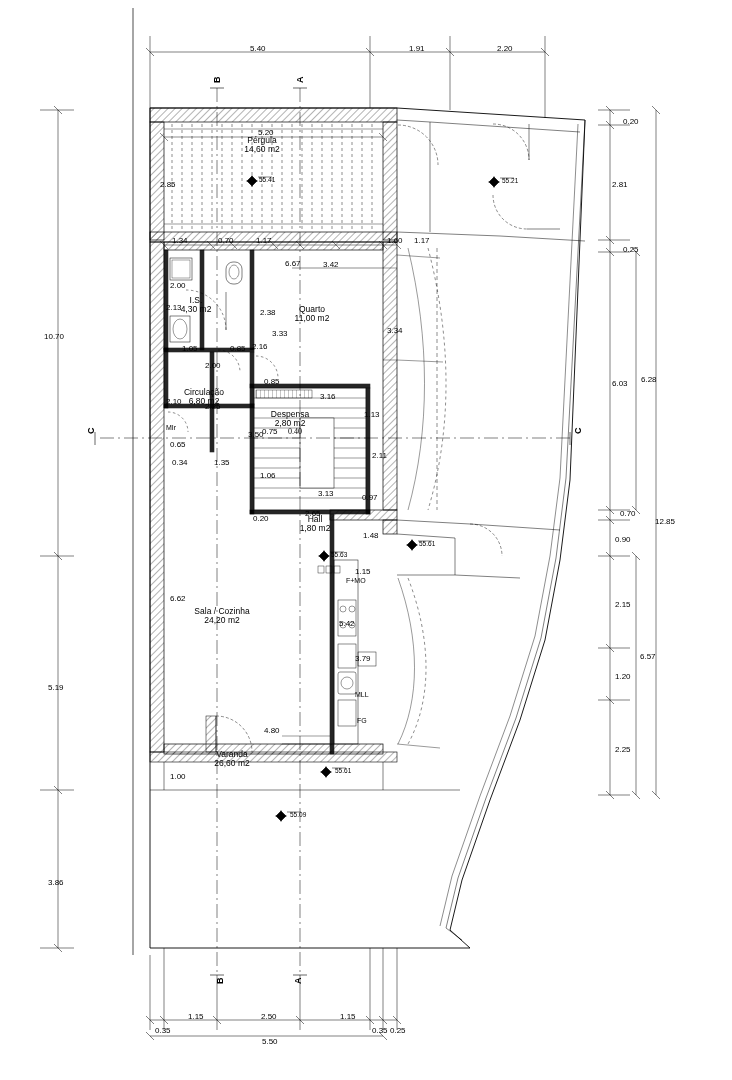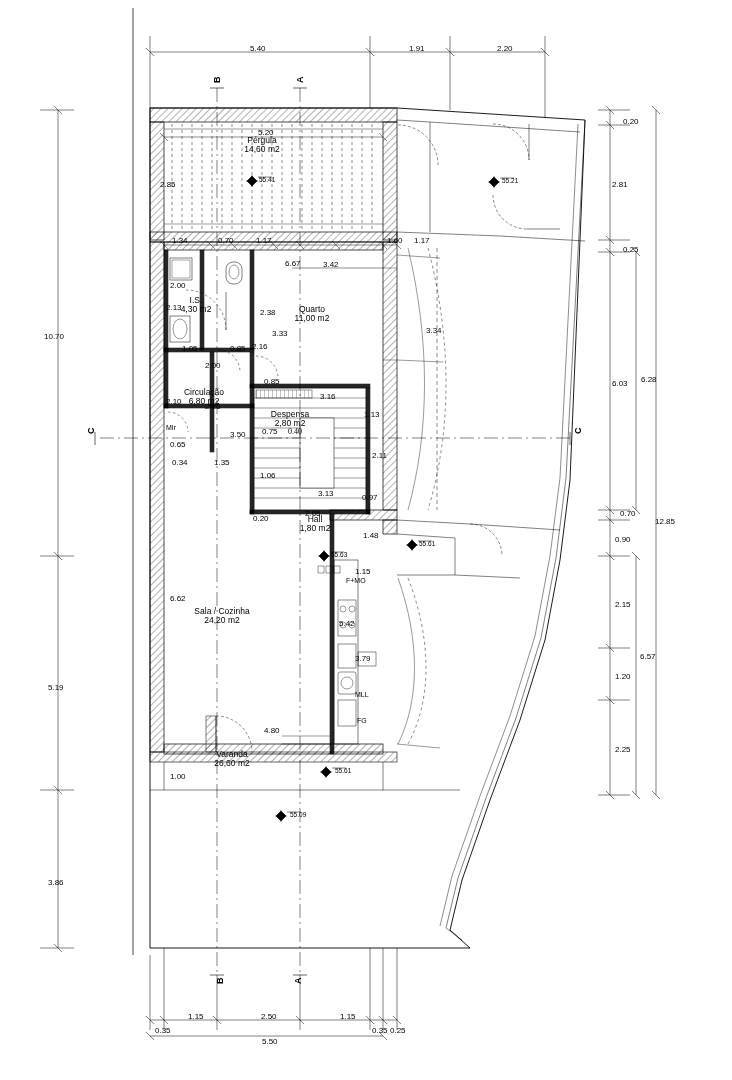--- a/index.html
+++ b/index.html
@@ -376,34 +376,34 @@
       <div class="lbl dim" style="left: 218px; top: 237px;">0.70</div>
       <div class="lbl dim" style="left: 256px; top: 237px;">1.17</div>
       <div class="lbl dim" style="left: 285px; top: 228px; margin-top: 32px;">6.67</div>
       <div class="lbl dim" style="left: 348px; top: 237px; margin-left: 39px;">1.60</div>
       <div class="lbl dim" style="left: 414px; top: 237px;">1.17</div>
       <div class="lbl dim" style="left: 323px; top: 261px;">3.42</div>
       <div class="lbl dim" style="left: 170px; top: 282px;">2.00</div>
       <div class="lbl dim" style="left: 166px; top: 304px;">2.13</div>
       <div class="lbl dim" style="left: 260px; top: 309px;">2.38</div>
       <div class="lbl dim" style="left: 272px; top: 330px;">3.33</div>
-      <div class="lbl dim" style="left: 387px; top: 327px; margin-left: 39px;">3.34</div>
+      <div class="lbl dim" style="left: 387px; top: 327px;">3.34</div>
       <div class="lbl dim" style="left: 182px; top: 345px;">1.05</div>
       <div class="lbl dim" style="left: 230px; top: 345px;">0.85</div>
       <div class="lbl dim" style="left: 252px; top: 343px;">2.16</div>
       <div class="lbl dim" style="left: 205px; top: 362px;">2.00</div>
       <div class="lbl dim" style="left: 264px; top: 378px;">0.85</div>
       <div class="lbl dim" style="left: 166px; top: 398px;">2.10</div>
       <div class="lbl dim" style="left: 205px; top: 403px;">2.25</div>
       <div class="lbl dim" style="left: 320px; top: 393px;">3.16</div>
       <div class="lbl dim" style="left: 364px; top: 411px;">1.13</div>
       <div class="lbl dim" style="left: 262px; top: 428px;">0.75</div>
       <div class="lbl dim" style="left: 288px; top: 428px; font-family: Liberation Serif, serif;">0.40</div>
       <div class="lbl dim" style="left: 170px; top: 441px;">0.65</div>
-      <div class="lbl dim" style="left: 230px; top: 431px;">3.50</div>
+      <div class="lbl dim" style="left: 248px; top: 431px;">3.50</div>
       <div class="lbl dim" style="left: 372px; top: 452px;">2.11</div>
       <div class="lbl dim" style="left: 172px; top: 459px;">0.34</div>
       <div class="lbl dim" style="left: 214px; top: 459px;">1.35</div>
       <div class="lbl dim" style="left: 260px; top: 472px;">1.06</div>
       <div class="lbl dim" style="left: 318px; top: 490px;">3.13</div>
       <div class="lbl dim" style="left: 362px; top: 494px;">0.97</div>
       <div class="lbl dim" style="left: 253px; top: 515px;">0.20</div>
       <div class="lbl dim" style="left: 305px; top: 510px;">2.65</div>
       <div class="lbl dim" style="left: 363px; top: 532px;">1.48</div>
       <div class="lbl dim" style="left: 355px; top: 568px;">1.15</div>

